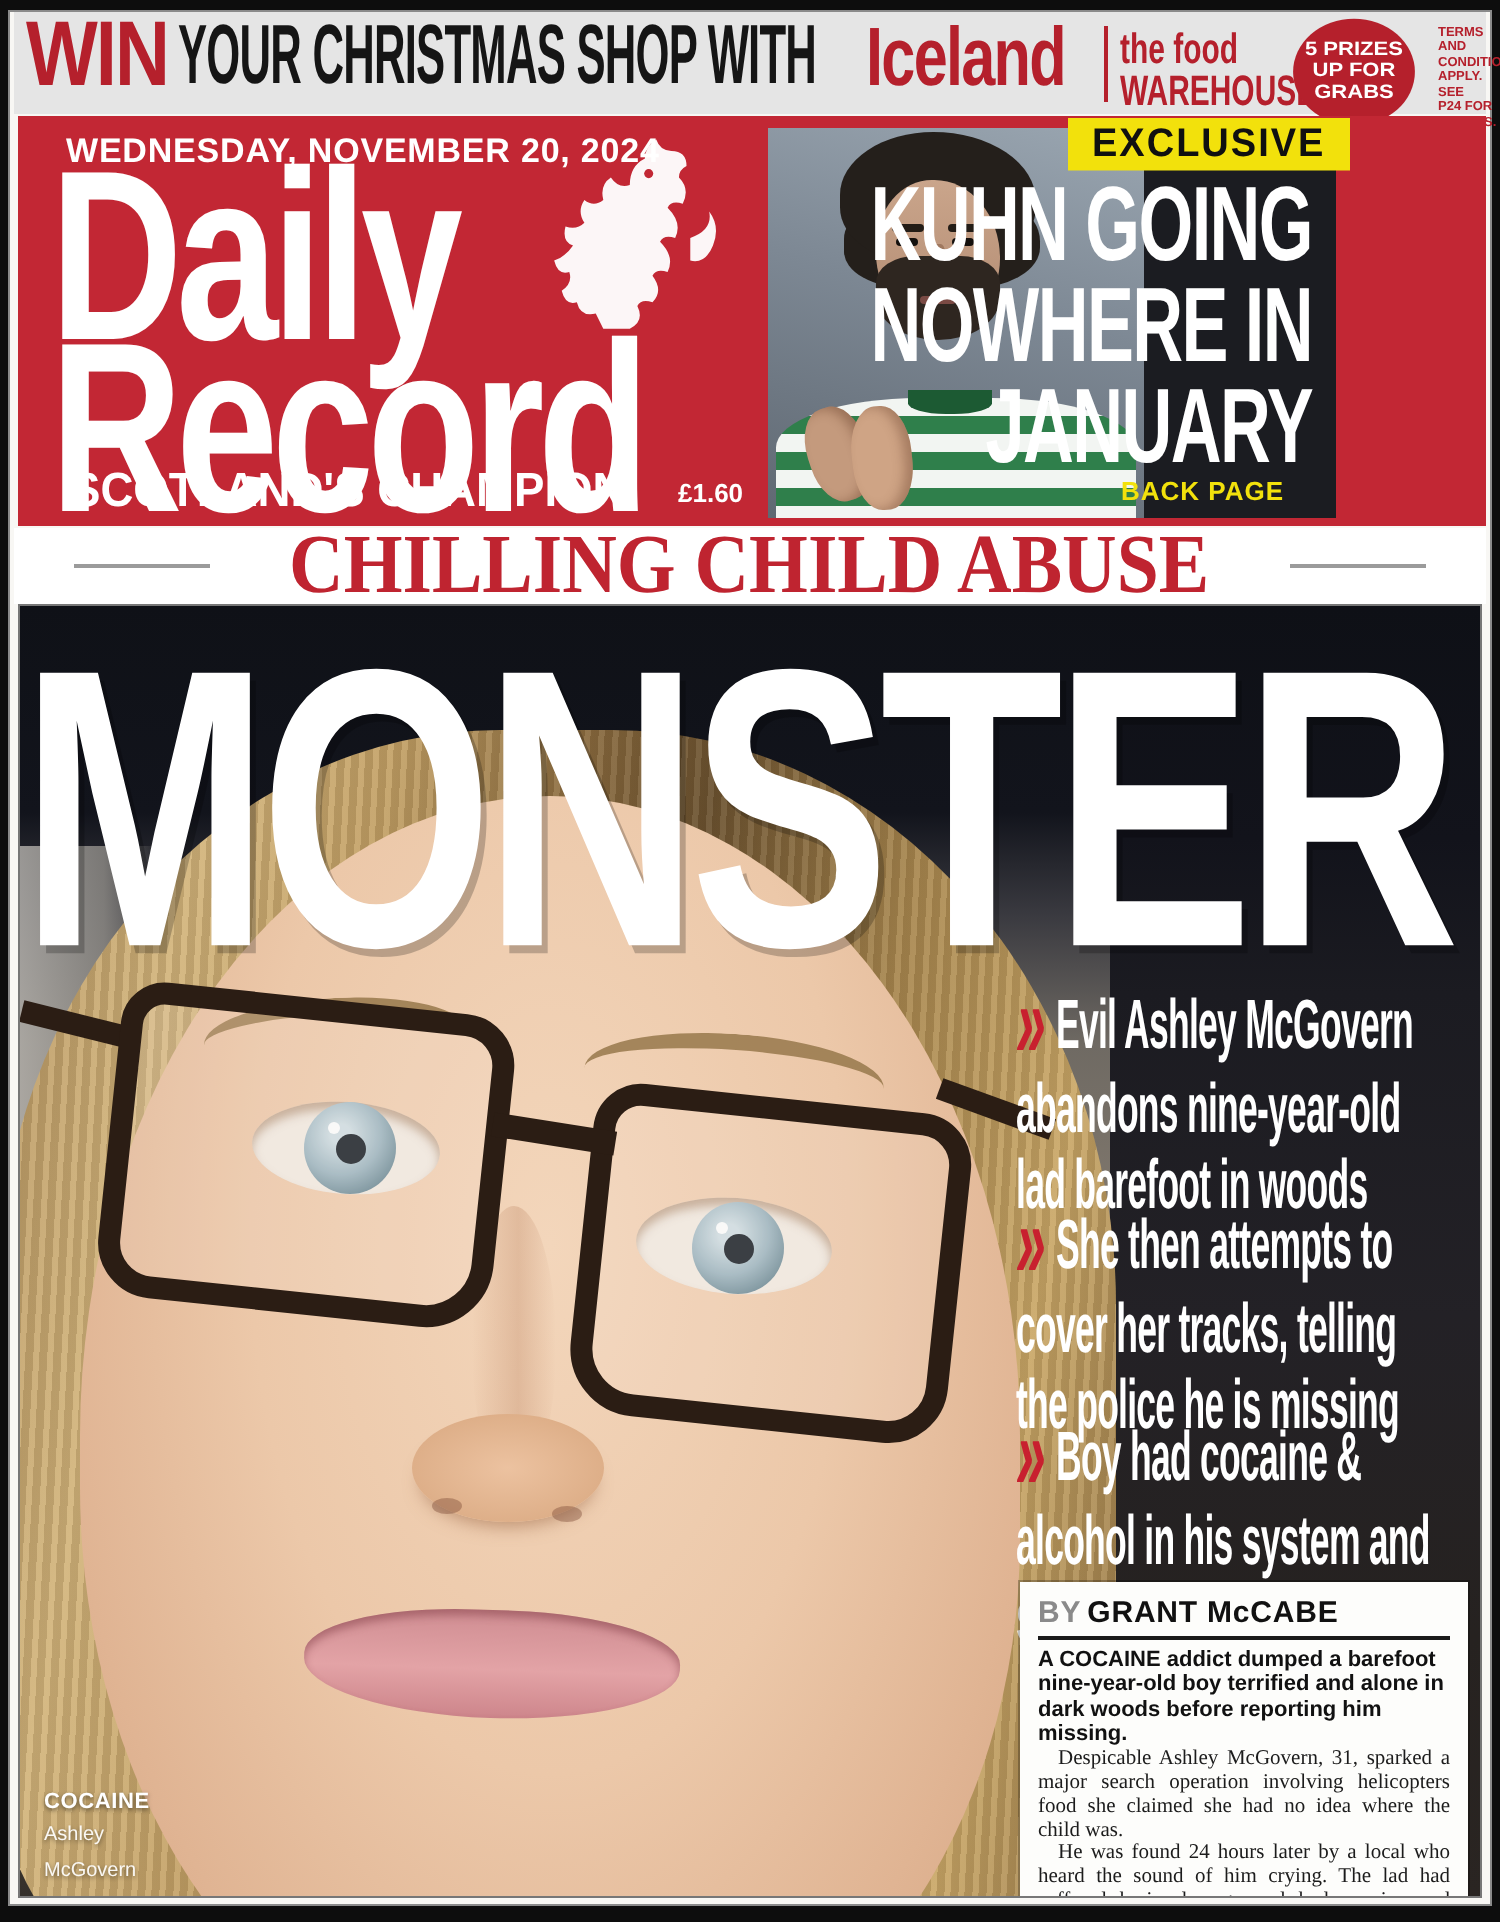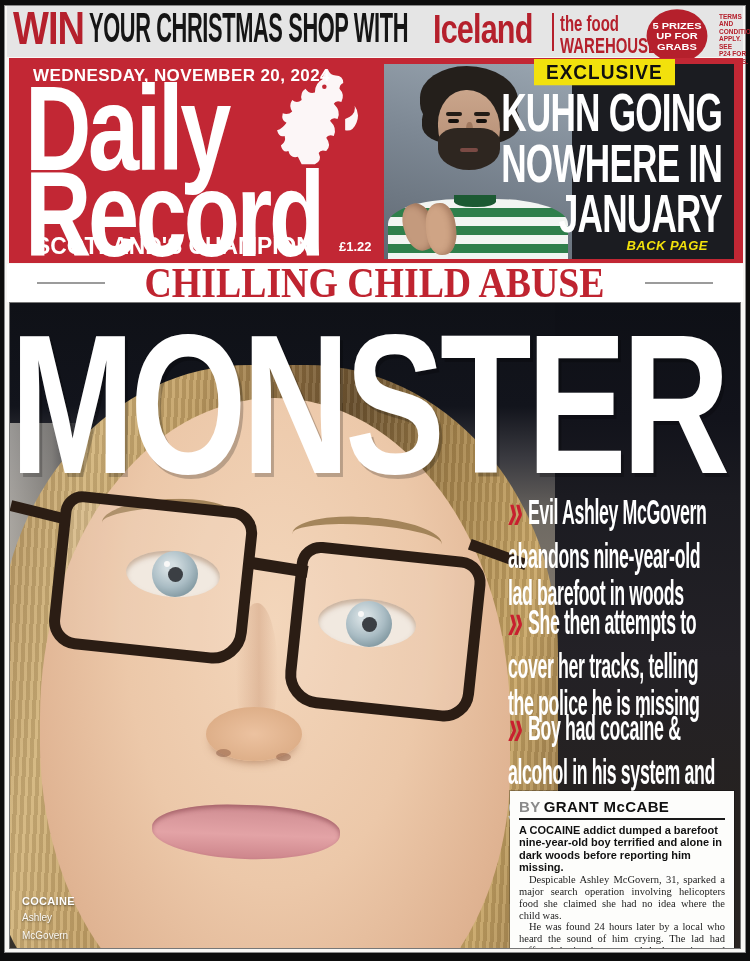--- a/index.html
+++ b/index.html
@@ -34,21 +34,21 @@
   .masthead .t1{position:absolute;left:16px;top:10px;color:#fff;font-size:112px;font-weight:800;line-height:1;
     transform:scale(0.82,1.08);transform-origin:left top;letter-spacing:-4px;}
   .masthead .t2{position:absolute;left:16px;top:96px;color:#fff;font-size:112px;font-weight:800;line-height:1;
     transform:scale(0.82,1.08);transform-origin:left top;letter-spacing:-4px;}
   .masthead .champ{position:absolute;left:26px;top:174px;color:#fff;font-size:24px;font-weight:800;
     transform:scaleX(0.95);transform-origin:left top;letter-spacing:0;}
   .masthead .price{position:absolute;left:330px;top:181px;color:#fff;font-size:13px;font-weight:800;}
   .lion{position:absolute;left:252px;top:8px;width:104px;height:104px;opacity:.96;}
 
   
-  .panel{position:absolute;left:375px;top:6px;width:350px;height:195px;background:#1b1c21;overflow:visible;}
+  .panel{position:absolute;left:375px;top:6px;width:284px;height:195px;background:#1b1c21;overflow:visible;}
   .player{position:absolute;left:0;top:0;width:188px;height:195px;overflow:hidden;
     background:linear-gradient(195deg,#9aa6b1 0%,#7d8894 45%,#5f6872 100%);}
   .p-hair{position:absolute;left:36px;top:2px;width:98px;height:66px;background:#241f1b;border-radius:50% 55% 45% 45%;
     box-shadow:10px 20px 0 -8px #241f1b,-8px 22px 0 -10px #241f1b;}
   .p-face{position:absolute;left:54px;top:26px;width:62px;height:74px;border-radius:46% 54% 48% 52%;
     background:linear-gradient(#caa58b,#b28b72);}
   .p-brow-l{position:absolute;left:62px;top:48px;width:16px;height:4px;background:#231c16;border-radius:2px;}
   .p-brow-r{position:absolute;left:90px;top:48px;width:16px;height:4px;background:#231c16;border-radius:2px;}
   .p-eye-l{position:absolute;left:64px;top:55px;width:11px;height:4px;background:#14100d;border-radius:2px;}
   .p-eye-r{position:absolute;left:92px;top:55px;width:11px;height:4px;background:#14100d;border-radius:2px;}
@@ -59,21 +59,21 @@
     background:repeating-linear-gradient(180deg,#f2f5f2 0 9px,#2f7f4b 9px 18px);}
   .p-collar{position:absolute;left:70px;bottom:52px;width:42px;height:12px;background:#1c5a33;border-radius:0 0 45% 45%;}
   .p-hand1{position:absolute;left:20px;bottom:8px;width:30px;height:48px;background:#c49a7d;border-radius:45%;
     transform:rotate(-18deg);box-shadow:inset -4px 0 6px rgba(90,50,30,.4);}
   .p-hand2{position:absolute;left:42px;bottom:4px;width:30px;height:52px;background:#cfa485;border-radius:45%;
     transform:rotate(-6deg);box-shadow:inset -4px 0 6px rgba(90,50,30,.35);}
   .excl{position:absolute;left:150px;top:-5px;background:var(--yellow);color:#101010;font-size:19px;font-weight:900;
     padding:2px 12px 1px;letter-spacing:1px;transform:scaleY(1.05);transform-origin:top left;}
   .kuhn{position:absolute;right:12px;top:24px;width:380px;text-align:right;color:#fff;font-size:44px;line-height:42px;
     font-weight:800;letter-spacing:-1px;transform:scale(0.8,1.2);transform-origin:top right;white-space:pre-line;}
-  .backpage{position:absolute;right:26px;bottom:6px;color:var(--yellow);font-size:13px;font-weight:800;letter-spacing:.5px;font-style:italic;}
+  .backpage{position:absolute;right:26px;bottom:6px;color:var(--yellow);font-size:13px;font-weight:800;letter-spacing:.5px;}
 
   
   .strap{position:absolute;left:2px;right:2px;top:258px;height:38px;background:#fff;
     display:flex;align-items:center;justify-content:center;gap:14px;}
   .strap .rule{width:68px;height:2px;background:#9b9b9b;}
   .strap .kicker{font-family:"Liberation Serif",serif;font-weight:700;font-size:42px;line-height:36px;color:#bf2430;
     transform:scaleX(0.9);transform-origin:center;white-space:nowrap;}
 
   
   .photo{position:absolute;left:4px;right:4px;top:296px;bottom:3px;background:
@@ -172,21 +172,21 @@
     <div class="masthead">
       <div class="date">WEDNESDAY, NOVEMBER 20, 2024</div>
       <div class="t1">Daily</div>
       <div class="t2">Record</div>
       <svg class="lion" viewBox="0 0 100 110">
         <path fill="#ffffff" d="M38 104 L34 96 Q26 98 24 90 Q18 92 16 84 Q22 80 20 74 Q14 76 12 68 Q18 66 22 60 Q16 58 18 50 Q24 52 28 48 Q24 42 28 36 Q33 40 38 36 Q36 28 42 24 Q46 30 52 28 Q52 18 60 14 Q60 8 66 4 Q68 10 74 10 Q82 10 82 18 Q78 20 78 24 Q84 30 80 38 Q74 36 72 40 Q80 48 76 56 Q70 54 68 58 Q76 66 72 74 Q66 72 64 76 Q70 84 64 90 Q58 88 56 92 Q60 100 52 104 Z"></path>
         <path fill="#ffffff" d="M84 56 Q96 52 94 42 Q100 50 96 60 Q92 70 84 68 Z"></path>
         <circle fill="#c22734" cx="62" cy="22" r="2.4"></circle>
       </svg>
       <div class="champ">SCOTLAND'S CHAMPION</div>
-      <div class="price">£1.22</div>
+      <div class="price">£1.60</div>
 
       <div class="panel">
         <div class="player">
           <div class="p-hair"></div>
           <div class="p-face"></div>
           <div class="p-brow-l"></div>
           <div class="p-brow-r"></div>
           <div class="p-eye-l"></div>
           <div class="p-eye-r"></div>
           <div class="p-nose"></div>

